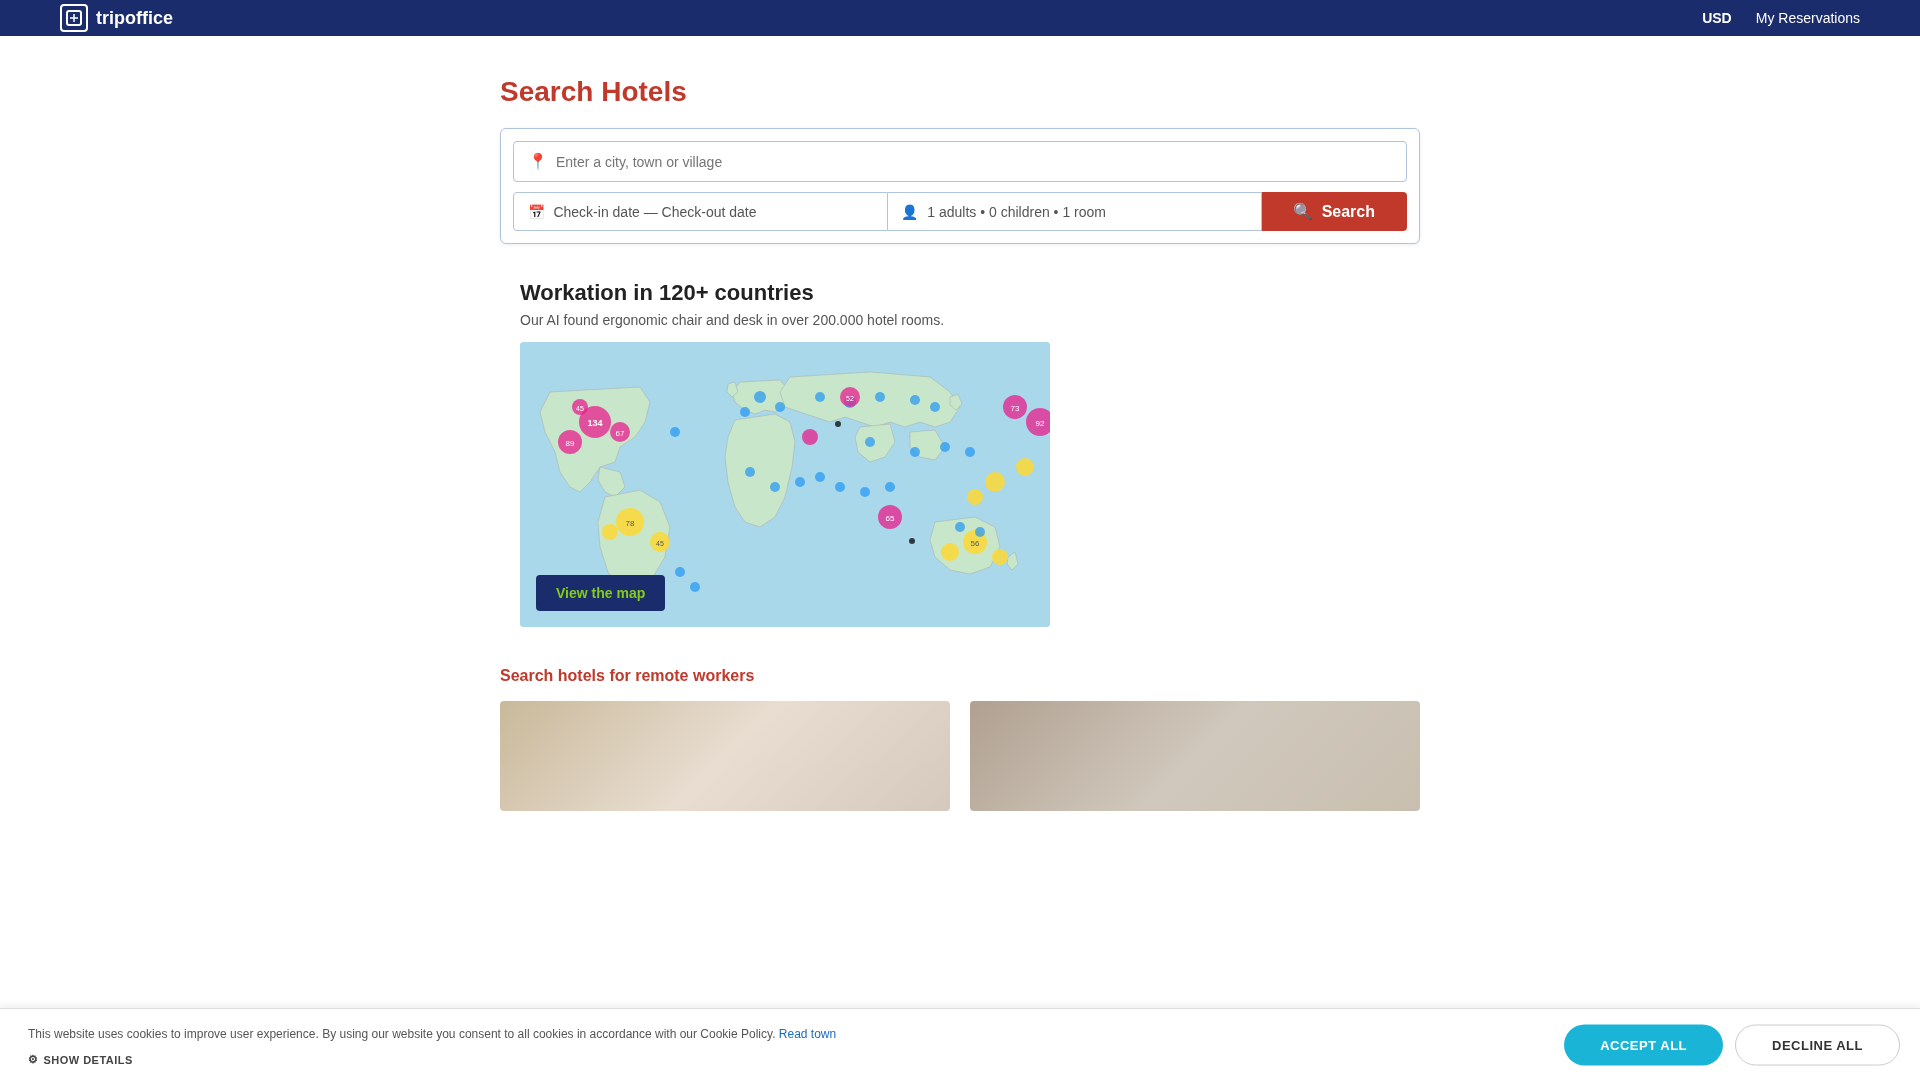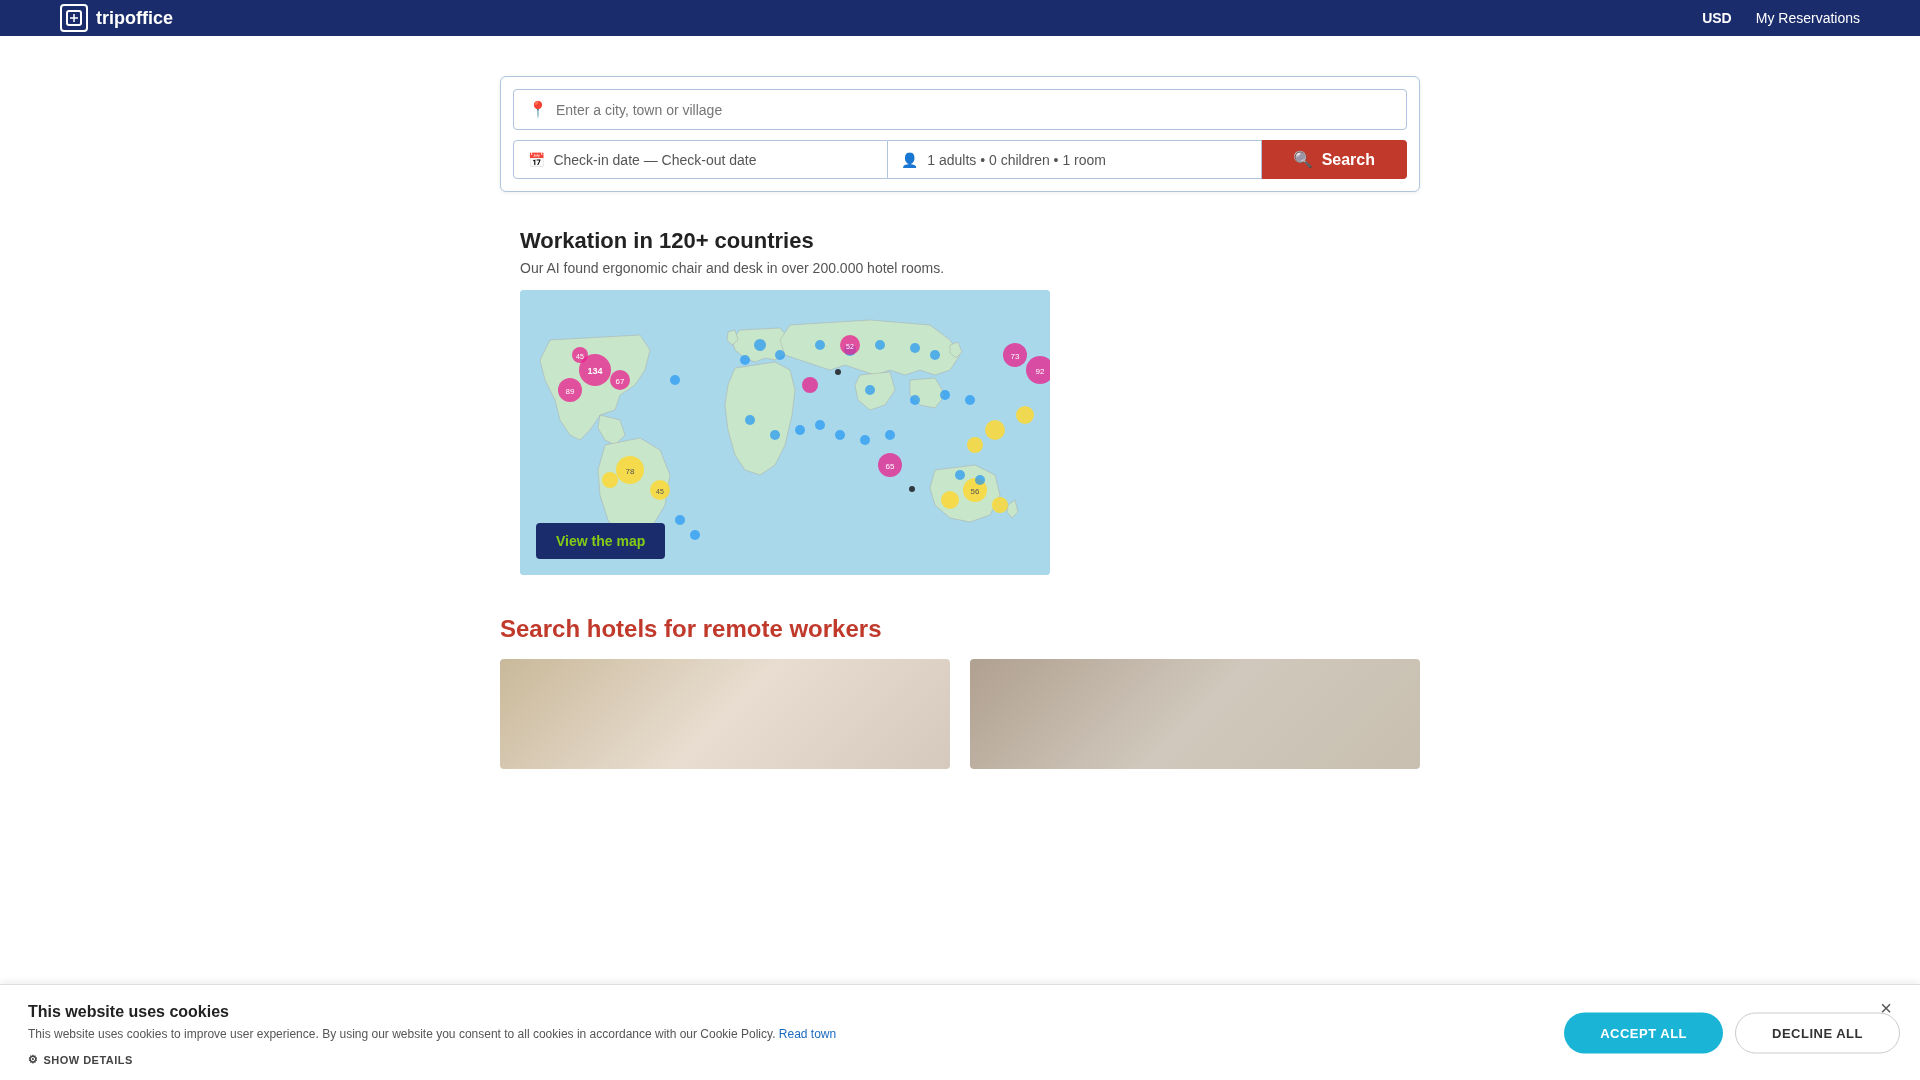--- a/index.html
+++ b/index.html
@@ -177,21 +177,21 @@
       font-size: 14px;
       font-weight: bold;
       cursor: pointer;
     }
 
     
     .remote-section {
       margin-top: 40px;
     }
     .remote-title {
-      font-size: 24px;
+      font-size: 16px;
       font-weight: bold;
       color: #222;
       margin-bottom: 16px;
     }
     .remote-title span {
       color: #c0392b;
     }
     .hotel-cards {
       display: flex;
       gap: 20px;
@@ -330,20 +330,23 @@
     <span>tripoffice</span>
   </div>
   <div class="navbar-right">
     <span class="usd">USD</span>
     <a href="#">My Reservations</a>
   </div>
 </nav>
 
 <div class="main-content">
 
+  <h1 class="search-title">
+    <span>Search </span><span>Hotels</span>
+  </h1>
 
   <div class="search-box">
     <div class="search-location">
       <span class="icon-location">📍</span>
       <input type="text" placeholder="Enter a city, town or village" style="">
     </div>
     <div class="search-row">
       <div class="search-dates">
         <span>📅</span>
         <span>Check-in date — Check-out date</span>
@@ -470,21 +473,20 @@
       <div class="hotel-card">
         <div class="hotel-card-img dark"></div>
       </div>
     </div>
   </div>
 
 </div>
 
 <div class="cookie-banner" style="position:fixed; bottom:0; left:0; right:0;">
   <button class="cookie-close">×</button>
-  <h3 class="cookie-banner-title">This website uses cookies</h3>
   <p class="cookie-banner-desc">
     <span>This website uses cookies to improve user experience. By using our website you consent to all cookies in accordance with our Cookie Policy.</span>
     <a href="#">Read town</a>
   </p>
   <div class="show-details">
     <span>⚙</span>
     <span>SHOW DETAILS</span>
   </div>
   <div class="cookie-buttons">
     <button class="btn-accept-all">ACCEPT ALL</button>

